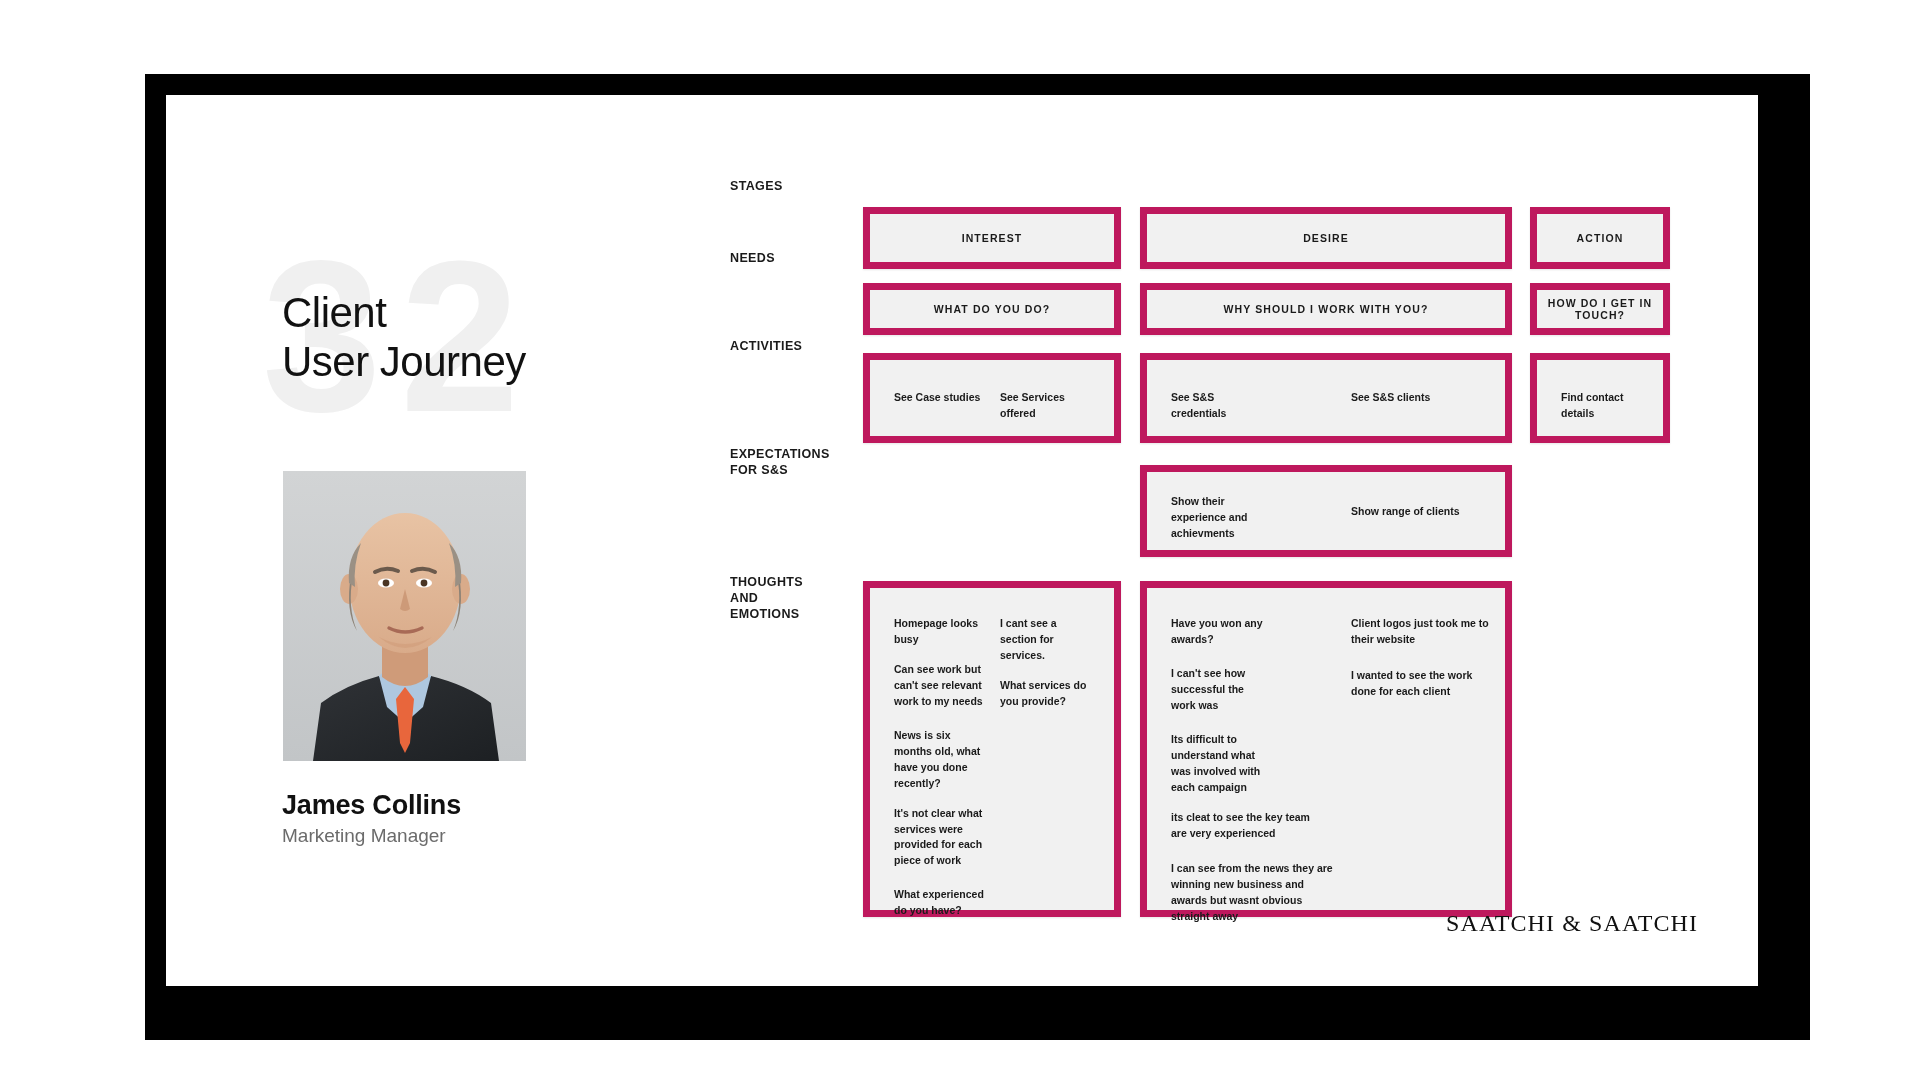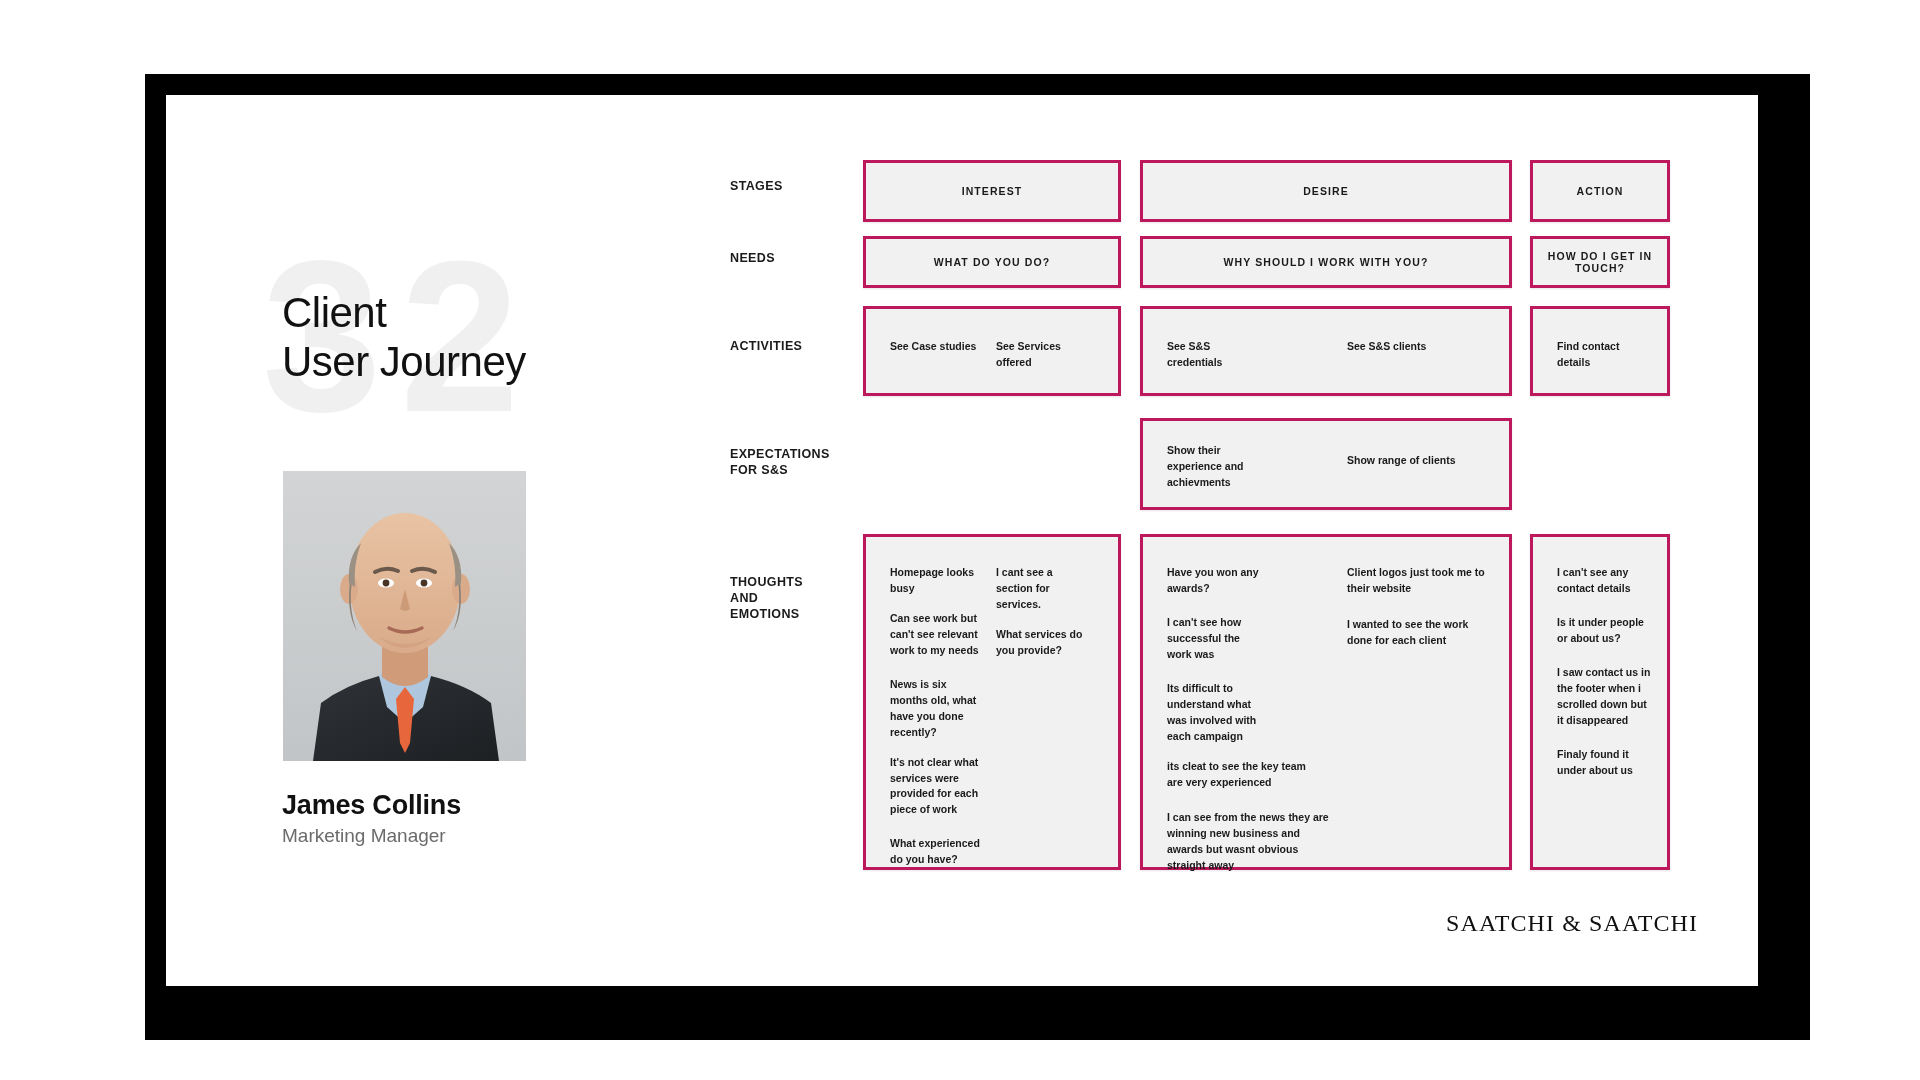--- a/index.html
+++ b/index.html
@@ -124,22 +124,23 @@
     position: absolute;
     left: 133px;
     top: 0;
     width: 807px;
     height: 100%;
   }
 
   .cell {
     position: absolute;
     background: #f1f1f1;
-    border: 3px solid #be185d;
+    border: 7px solid #be185d;
     box-shadow: 0 1px 2px rgba(0,0,0,0.10);
+    margin-top: 47px;
   }
 
   
   .col-0 { left: 0px;   width: 258px; }
   .col-1 { left: 277px; width: 372px; }
   .col-2 { left: 667px; width: 140px; }
 
   
   .cell.header-cell { display: flex; align-items: center; justify-content: center; }
   .header-cell .cell-title {
@@ -392,33 +393,17 @@
           </div>
           <div class="note-group" style="left:204px; top:28px; width:160px;">
             <div class="note">Client logos just took me to
 their website</div>
             <div class="note" style="margin-top:20px;">I wanted to see the work
 done for each client</div>
           </div>
         </div>
       </div>
 
-      <div class="cell col-2" style="top:0; height:336px;">
-        <div class="notes">
-          <div class="note-group" style="left:24px; top:28px; width:108px;">
-            <div class="note">I can't see any
-contact details</div>
-            <div class="note" style="margin-top:18px;">Is it under people
-or about us?</div>
-            <div class="note" style="margin-top:18px;">I saw contact us in
-the footer when i
-scrolled down but
-it disappeared</div>
-            <div class="note" style="margin-top:18px;">Finaly found it
-under about us</div>
-          </div>
-        </div>
-      </div>
     </div>
   </div>
 </div>
 
 <div id="brand">SAATCHI &amp; SAATCHI</div>
 
 </body></html>

